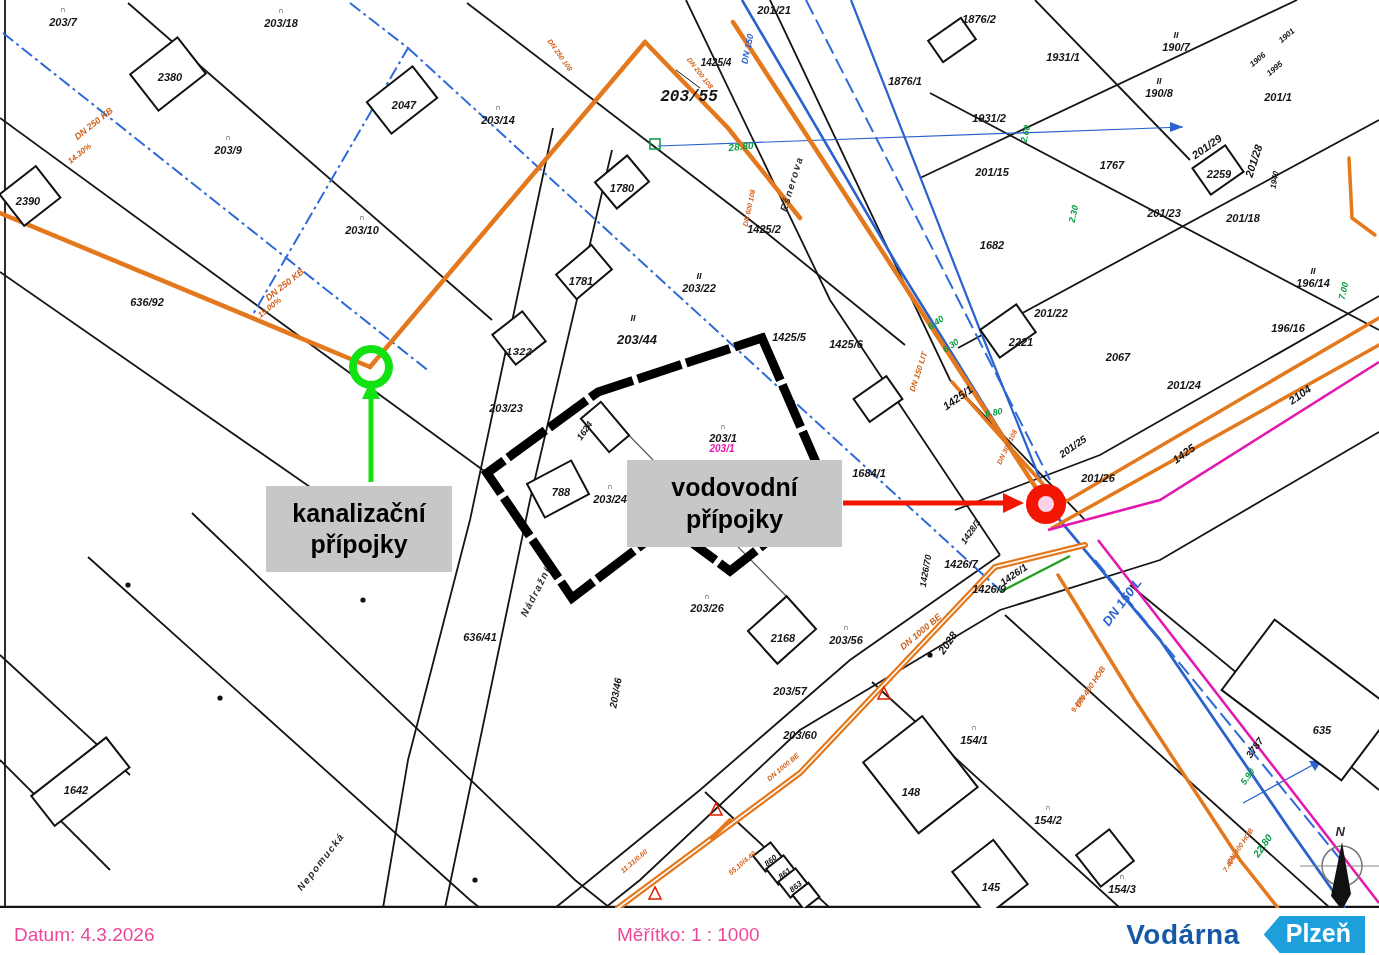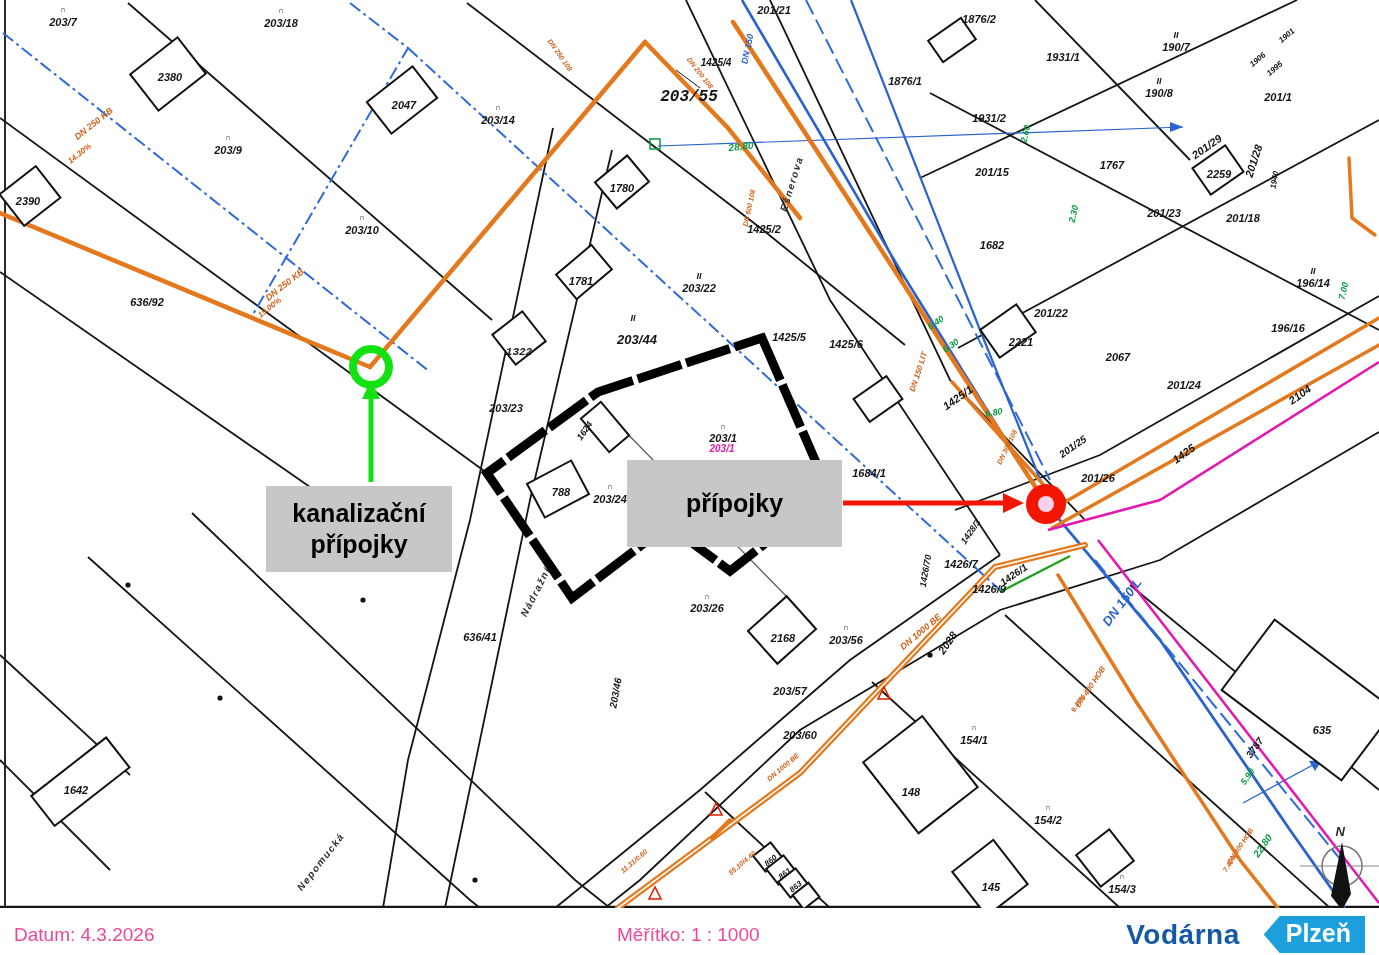--- a/index.html
+++ b/index.html
@@ -299,20 +299,21 @@
         <div class="lbl c-g" style="left: 1263px; top: 846px; font-size: 10px; transform: translate(-50%, -50%) rotate(-55deg);">22.80</div>
         <div class="lbl c-g" style="left: 1344px; top: 291px; font-size: 9px; transform: translate(-50%, -50%) rotate(-78deg);">7.00</div>
         <div class="lbl c-n" style="left: 1341px; top: 831px; font-size: 13px; transform: translate(-50%, -50%) rotate(0deg);">N</div>
       </div>
 
     <div class="callout" id="callout-sewer" style="left:266px;top:486px;width:186px;height:86px;">
       <span>kanalizační</span>
       <span>přípojky</span>
     </div>
     <div class="callout" id="callout-water" style="left:627px;top:460px;width:215px;height:87px;">
+      <span>vodovodní</span>
       <span>přípojky</span>
     </div>
   </div>
 
   <div class="footer">
     <span class="footer-text" id="date-label">Datum: 4.3.2026</span>
     <span class="footer-text" id="scale-label">Měřítko: 1 : 1000</span>
     <div class="logo">
       <span class="logo-word">Vodárna</span>
       <span class="logo-tag"><span>Plzeň</span></span>

